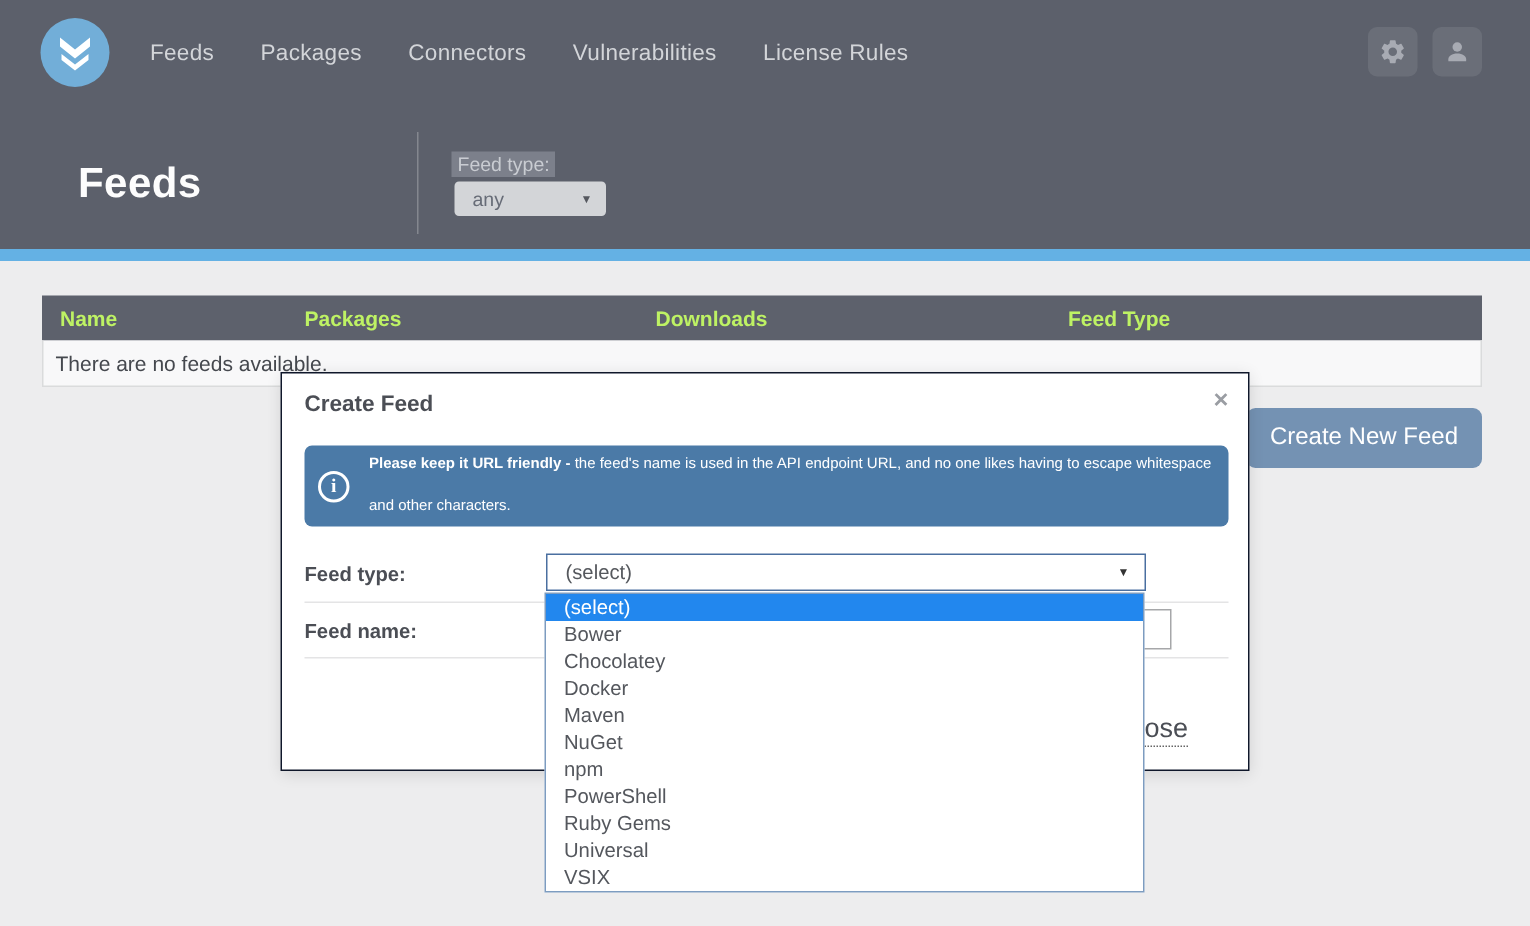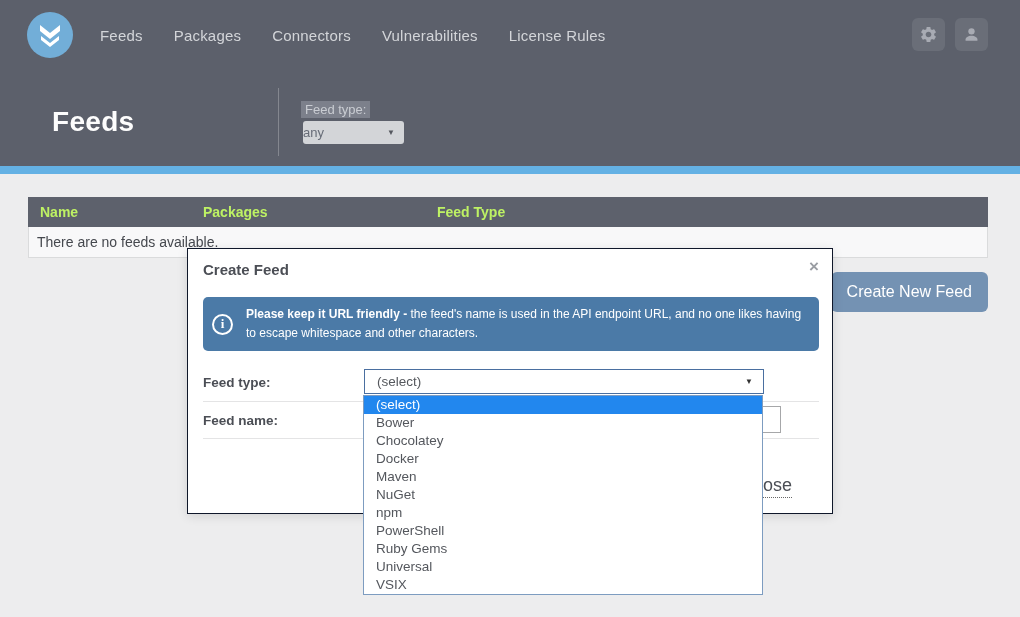--- a/index.html
+++ b/index.html
@@ -13,39 +13,39 @@
   .nav-link { color:#d3d5d9; font-size:15px; letter-spacing:.2px; cursor:pointer; text-decoration:none; }
   .nav-actions { position:absolute; right:32px; top:18px; display:flex; gap:10px; }
   .icon-btn { width:33px; height:33px; border:none; border-radius:6px; background:#6a6e78; display:flex; align-items:center; justify-content:center; cursor:pointer; }
 
   
   .hero { position:absolute; top:70px; left:0; width:1020px; height:104px; background:#5c606b; border-bottom:8px solid #64b1e4; }
   .hero h1 { position:absolute; left:52px; top:36px; color:#fdfdfd; font-size:28px; font-weight:bold; letter-spacing:.3px; }
   .hero-divider { position:absolute; left:278px; top:18px; width:1px; height:68px; background:#84878f; }
   .filter-label { position:absolute; left:301px; top:31px; background:#7c808b; color:#c9ccd2; font-size:13px; padding:1px 4px; }
   .filter-select { position:absolute; left:303px; top:51px; width:101px; height:23px; background:#d3d5d8; border-radius:3px; display:flex; align-items:center; cursor:pointer; }
-  .filter-select .val { font-size:13px; color:#676c77; flex:1; }
+  .filter-select .val { margin-left:12px; font-size:13px; color:#676c77; flex:1; }
   .filter-select .caret { margin-right:9px; font-size:8px; color:#55585f; }
 
   
   .table { position:absolute; top:197px; left:28px; width:960px; }
   .thead { display:flex; background:#5d616c; height:30px; align-items:center; }
   .th { color:#bef264; font-size:14px; font-weight:bold; padding-left:12px; }
   .th:nth-child(1){ width:163px; } .th:nth-child(2){ width:234px; } .th:nth-child(3){ width:275px; } .th:nth-child(4){ flex:1; }
   .empty-row { background:#f8f8f9; border:1px solid #dadbdc; border-top:none; height:31px; display:flex; align-items:center; padding-left:8px; font-size:14px; color:#45484e; }
 
   .create-btn { position:absolute; top:272px; right:32px; height:40px; padding:0 16px; background:#7492b3; border:none; border-radius:6px; color:#fff; font-size:16px; font-family:inherit; cursor:pointer; }
 
   
   .modal { position:absolute; left:187px; top:248px; width:646px; height:266px; background:#fff; border:1px solid #0f172a; box-shadow:0 2px 10px rgba(0,0,0,.12); z-index:5; }
   .modal-title { position:absolute; left:15px; top:12px; font-size:15px; font-weight:bold; color:#4b4e55; }
   .modal-close { position:absolute; right:13px; top:9px; font-size:17px; font-weight:bold; color:#9a9da3; cursor:pointer; line-height:1; }
   .info-box { position:absolute; left:15px; top:48px; width:616px; height:54px; background:#4b7aa7; border-radius:5px; display:flex; align-items:center; }
   .info-icon { flex:0 0 auto; width:21px; height:21px; margin:0 13px 0 9px; border:2px solid #fff; border-radius:50%; color:#fff; font-size:13px; font-weight:bold; font-family:"Liberation Serif", serif; display:flex; align-items:center; justify-content:center; }
-  .info-text { color:#fff; font-size:12px; line-height:19px; width:562px; }
+  .info-text { color:#fff; font-size:10px; line-height:28px; width:562px; }
   .lbl { position:absolute; left:15px; font-size:13.5px; font-weight:bold; color:#4b4e55; }
   .lbl-type { top:126px; }
   .lbl-name { top:164px; }
   .select-box { position:absolute; left:176px; top:120px; width:400px; height:25px; background:#fff; border:1px solid #4a6fa0; display:flex; align-items:center; cursor:pointer; }
   .select-box .val { margin-left:12px; font-size:13.5px; color:#55585d; flex:1; }
   .select-box .caret { margin-right:10px; font-size:8px; color:#333; }
   .sep { position:absolute; left:15px; width:616px; height:1px; background:#e4e4e5; }
   .sep1 { top:152px; } .sep2 { top:189px; }
   .name-input { position:absolute; left:176px; top:157px; width:417px; height:27px; border:1px solid #a6a7a9; background:#fff; font-size:13.5px; padding:0 8px; font-family:inherit; }
   .close-link { position:absolute; right:40px; top:226px; font-size:18px; color:#4b4e55; border-bottom:1px dotted #666; padding-bottom:1px; cursor:pointer; text-decoration:none; }
@@ -98,20 +98,21 @@
     <div class="filter-select">
       <span class="val">any</span>
       <span class="caret">▼</span>
     </div>
   </header>
 
   <div class="table">
     <div class="thead">
       <div class="th">Name</div>
       <div class="th">Packages</div>
+      <div class="th">Downloads</div>
       <div class="th">Feed Type</div>
     </div>
     <div class="empty-row">There are no feeds available.</div>
   </div>
 
   <button class="create-btn">Create New Feed</button>
 
   <div class="modal">
     <span class="modal-title">Create Feed</span>
     <span class="modal-close">×</span>

